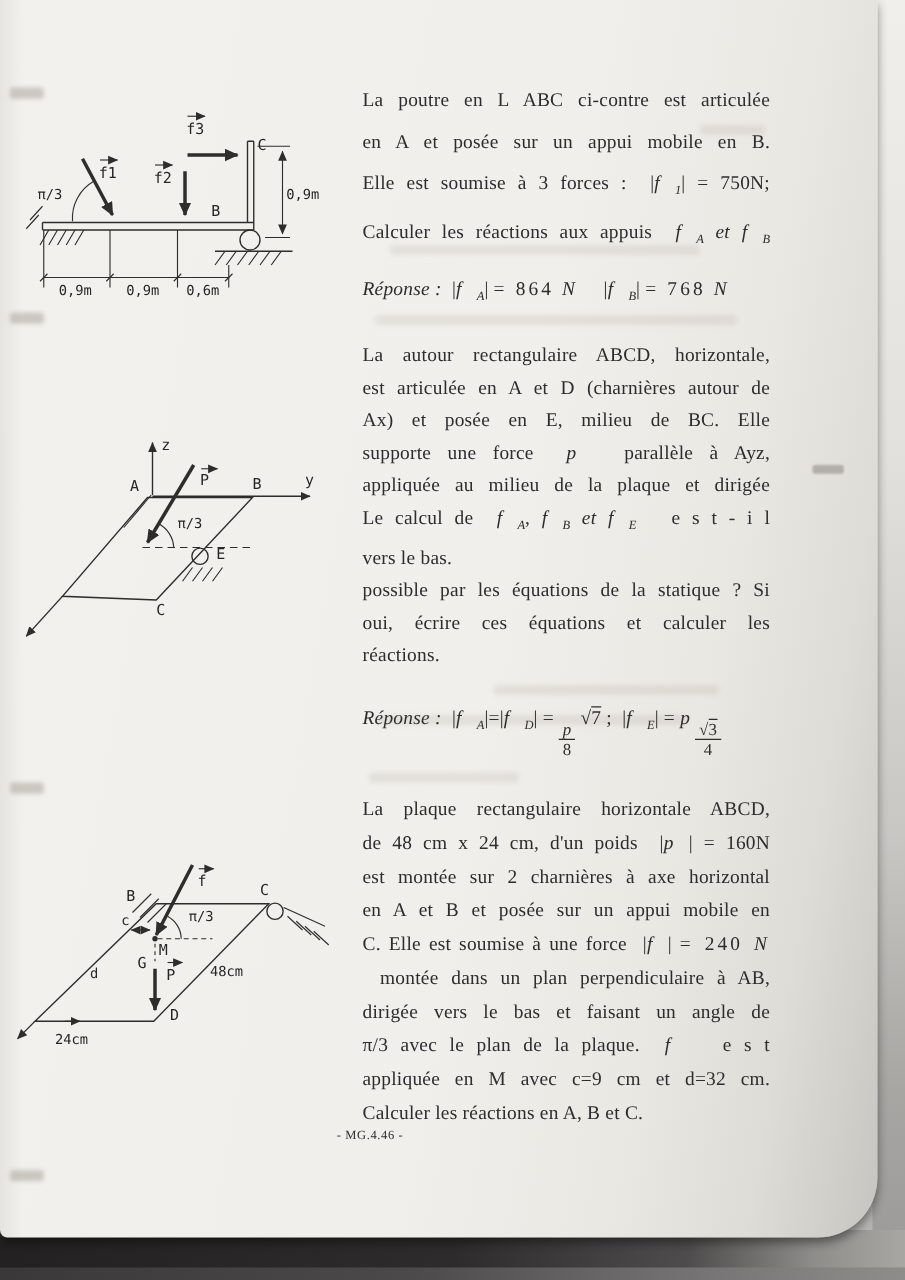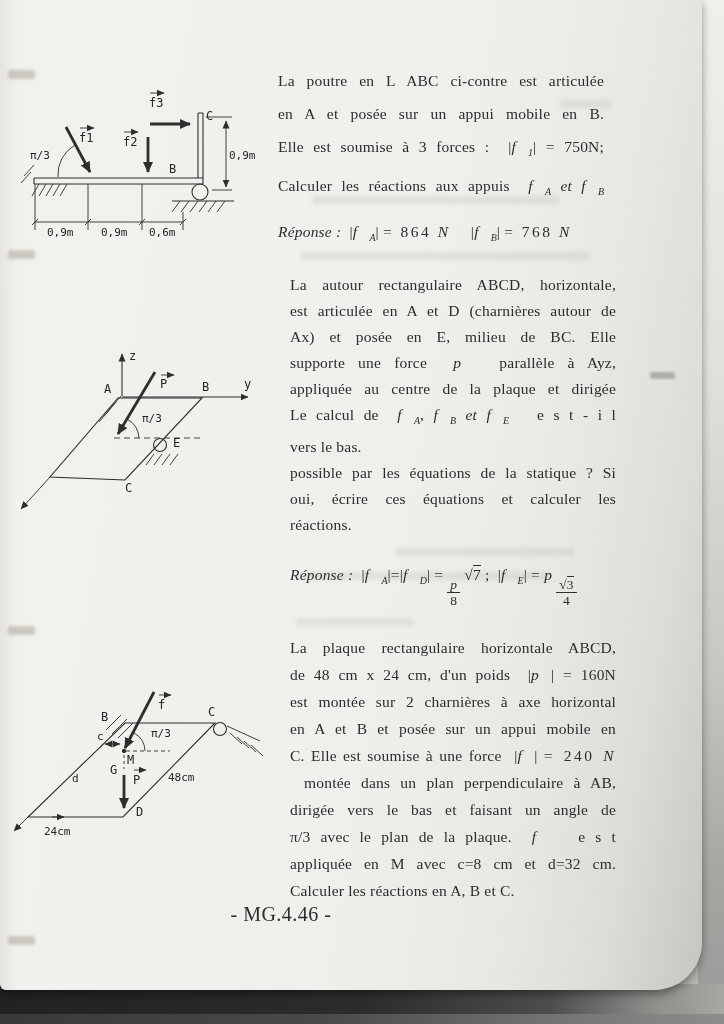--- a/index.html
+++ b/index.html
@@ -37,22 +37,22 @@
   .ind2{padding-left:14px;}
   .resp{margin-top:7px;}
   .b2 .resp{margin-top:24px;}
   sub{font-size:10px; vertical-align:-4px; font-style:italic; letter-spacing:0;}
   .spread{letter-spacing:2.5px;}
   .frac{display:inline-flex; flex-direction:column; align-items:center;
     vertical-align:-9px; line-height:1.05; font-size:13.5px;}
   .fnum{border-bottom:1.2px solid #2c2c31; padding:0 3px;}
   .fden{padding-top:1px;}
   .rad{border-top:1.2px solid #2c2c31;}
-  .footer{position:absolute; left:151px; top:903px; width:260px; text-align:center;
-    color:#2c2c31; font-size:20px; letter-spacing:.5px;}
+  .footer{position:absolute; left:166px; top:903px; width:260px; text-align:center;
+    color:#2c2c31; font-size:10px; letter-spacing:.5px;}
   
   svg.diag{position:absolute; overflow:visible;}
   svg.diag path, svg.diag line, svg.diag circle{stroke:#2e2d2e; fill:none; stroke-width:1.1px;}
   svg.diag .thick{stroke-width:2.8px;}
   svg.diag .thin{stroke-width:.9px;}
   svg.diag text{fill:#26262a; stroke:none; font-family:"DejaVu Sans Mono", monospace; font-size:12px;}
   svg.diag text.small{font-size:11px;}
   svg.diag marker path{fill:#2e2d2e; stroke:none;}
 </style>
 </head>
@@ -215,34 +215,34 @@
       <text x="102" y="92">G</text>
       <text x="150" y="27">f</text>
       <text x="125" y="102">P</text>
       <text class="small" x="143" y="55">π/3</text>
       <text class="small" x="89" y="58">c</text>
       <text class="small" x="64" y="100">d</text>
       <text class="small" x="160" y="99">48cm</text>
       <text class="small" x="36" y="153">24cm</text>
     </svg>
 
-    <div class="block b1" style="left:278px;top:64px">
+    <div class="block b1" style="left:290px;top:64px">
       <p class="line j">La poutre en L ABC ci-contre est articulée</p>
       <p class="line j">en A et posée sur un appui mobile en B.</p>
       <p class="line j">Elle est soumise à 3 forces : &nbsp;|<i>f⃗</i><sub>1</sub>| = 750N;</p>
       <p class="line j">Calculer les réactions aux appuis &nbsp;<i>f⃗</i><sub>A</sub> <i>et</i> <i>f⃗</i><sub>B</sub></p>
       <p class="line resp"><i>Réponse :</i> &nbsp;|<i>f⃗</i><sub>A</sub>| <span class="spread">= 864 <i>N</i></span> &nbsp;&nbsp;&nbsp;&nbsp;|<i>f⃗</i><sub>B</sub>| <span class="spread">= 768 <i>N</i></span></p>
     </div>
 
     <div class="block b2" style="left:290px;top:272px">
       <p class="line j">La autour rectangulaire ABCD, horizontale,</p>
       <p class="line j">est articulée en A et D (charnières autour de</p>
       <p class="line j">Ax) et posée en E, milieu de BC. Elle</p>
       <p class="line j">supporte une force &nbsp;<i>p⃗</i> &nbsp;parallèle à Ayz,</p>
-      <p class="line j">appliquée au centre de la plaque et dirigée</p>
+      <p class="line j">appliquée au milieu de la plaque et dirigée</p>
       <p class="line j">Le calcul de &nbsp;<i>f⃗</i><sub>A</sub>, <i>f⃗</i><sub>B</sub> <i>et</i> <i>f⃗</i><sub>E</sub> &nbsp;&nbsp;e s t - i l</p>
       <p class="line">vers le bas.</p>
       <p class="line j">possible par les équations de la statique ? Si</p>
       <p class="line j">oui, écrire ces équations et calculer les</p>
       <p class="line">réactions.</p>
       <p class="line resp"><i>Réponse :</i> &nbsp;|<i>f⃗</i><sub>A</sub>|=|<i>f⃗</i><sub>D</sub>| = <span class="frac">
             <span class="fnum"><i>p</i></span>
             <span class="fden">8</span>
           </span> √<span class="rad">7</span> ; &nbsp;|<i>f⃗</i><sub>E</sub>| = <i>p</i> <span class="frac">
             <span class="fnum">√<span class="rad">3</span></span>
@@ -252,19 +252,19 @@
 
     <div class="block b3" style="left:290px;top:634px">
       <p class="line j">La plaque rectangulaire horizontale ABCD,</p>
       <p class="line j">de 48 cm x 24 cm, d'un poids &nbsp;|<i>p⃗</i>| = 160N</p>
       <p class="line j">est montée sur 2 charnières à axe horizontal</p>
       <p class="line j">en A et B et posée sur un appui mobile en</p>
       <p class="line j">C. Elle est soumise à une force &nbsp;|<i>f⃗</i>| <span class="spread">= 240 <i>N</i></span></p>
       <p class="line ind2 j">montée dans un plan perpendiculaire à AB,</p>
       <p class="line j">dirigée vers le bas et faisant un angle de</p>
       <p class="line j">π/3 avec le plan de la plaque. &nbsp;<i>f⃗</i> &nbsp;&nbsp;e s t</p>
-      <p class="line j">appliquée en M avec c=8 cm et d=32 cm.</p>
+      <p class="line j">appliquée en M avec c=9 cm et d=32 cm.</p>
       <p class="line">Calculer les réactions en A, B et C.</p>
     </div>
 
     <div class="footer">- MG.4.46 -</div>
   </div>
 </div>
 
 </body></html>

